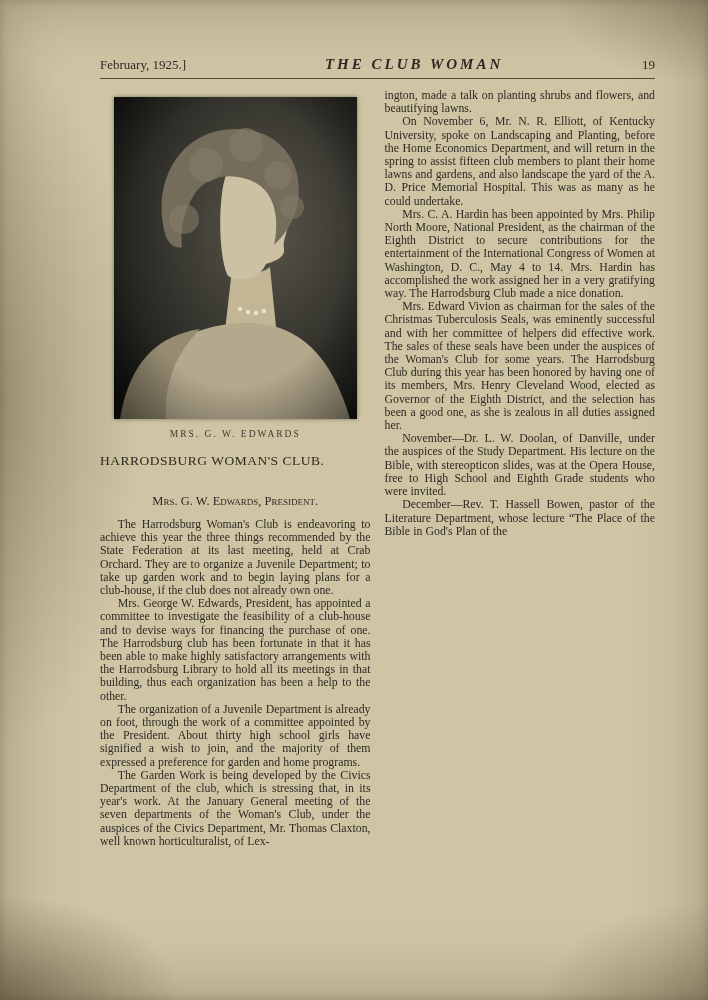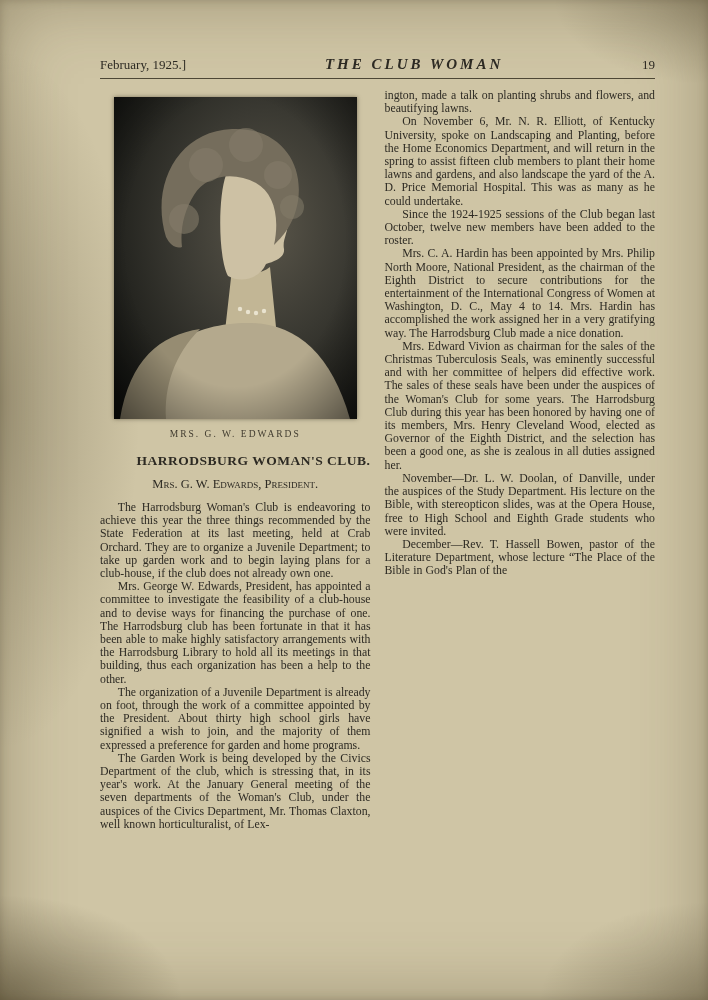--- a/index.html
+++ b/index.html
@@ -49,24 +49,24 @@
   }
   .photo svg { display: block; width: 100%; height: 100%; }
   .caption {
     font-size: 9.5px;
     letter-spacing: 2px;
     margin-top: 10px;
     color: #403b2f;
   }
   .title {
     font-size: 13.5px;
-    font-weight: bold;
+    font-weight: normal;
     letter-spacing: .5px;
-    text-align: right;
-    margin: 14px 0 8px 0;
+    text-align: left;
+    margin: 14px 0 25px 0;
   }
   .byline {
     font-size: 12.5px;
     font-weight: normal;
     font-variant: small-caps;
     text-align: center;
     margin: 0 0 9px 0;
   }
   p.body {
     font-size: 11.8px;
@@ -136,21 +136,20 @@
 
       <p class="body">The Harrodsburg Woman's Club is endeavoring to achieve this year the three things recommended by the State Federation at its last meeting, held at Crab Orchard. They are to organize a Juvenile Department; to take up garden work and to begin laying plans for a club-house, if the club does not already own one.</p>
       <p class="body">Mrs. George W. Edwards, President, has appointed a committee to investigate the feasibility of a club-house and to devise ways for financing the purchase of one. The Harrodsburg club has been fortunate in that it has been able to make highly satisfactory arrangements with the Harrodsburg Library to hold all its meetings in that building, thus each organization has been a help to the other.</p>
       <p class="body">The organization of a Juvenile Department is already on foot, through the work of a committee appointed by the President. About thirty high school girls have signified a wish to join, and the majority of them expressed a preference for garden and home programs.</p>
       <p class="body">The Garden Work is being developed by the Civics Department of the club, which is stressing that, in its year's work. At the January General meeting of the seven departments of the Woman's Club, under the auspices of the Civics Department, Mr. Thomas Claxton, well known horticulturalist, of Lex-</p>
     </div>
 
     <div class="col">
       <p class="body no-indent">ington, made a talk on planting shrubs and flowers, and beautifying lawns.</p>
       <p class="body">On November 6, Mr. N. R. Elliott, of Kentucky University, spoke on Landscaping and Planting, before the Home Economics Department, and will return in the spring to assist fifteen club members to plant their home lawns and gardens, and also landscape the yard of the A. D. Price Memorial Hospital. This was as many as he could undertake.</p>
-      <p class="body">Since the 1924-1925 sessions of the Club began last October, twelve new members have been added to the roster.</p>
       <p class="body">Mrs. C. A. Hardin has been appointed by Mrs. Philip North Moore, National President, as the chairman of the Eighth District to secure contributions for the entertainment of the International Congress of Women at Washington, D. C., May 4 to 14. Mrs. Hardin has accomplished the work assigned her in a very gratifying way. The Harrodsburg Club made a nice donation.</p>
       <p class="body">Mrs. Edward Vivion as chairman for the sales of the Christmas Tuberculosis Seals, was eminently successful and with her committee of helpers did effective work. The sales of these seals have been under the auspices of the Woman's Club for some years. The Harrodsburg Club during this year has been honored by having one of its members, Mrs. Henry Cleveland Wood, elected as Governor of the Eighth District, and the selection has been a good one, as she is zealous in all duties assigned her.</p>
       <p class="body">November—Dr. L. W. Doolan, of Danville, under the auspices of the Study Department. His lecture on the Bible, with stereopticon slides, was at the Opera House, free to High School and Eighth Grade students who were invited.</p>
       <p class="body">December—Rev. T. Hassell Bowen, pastor of the Literature Department, whose lecture “The Place of the Bible in God's Plan of the</p>
     </div>
 
   </div>
 </div>
 
 </body></html>

